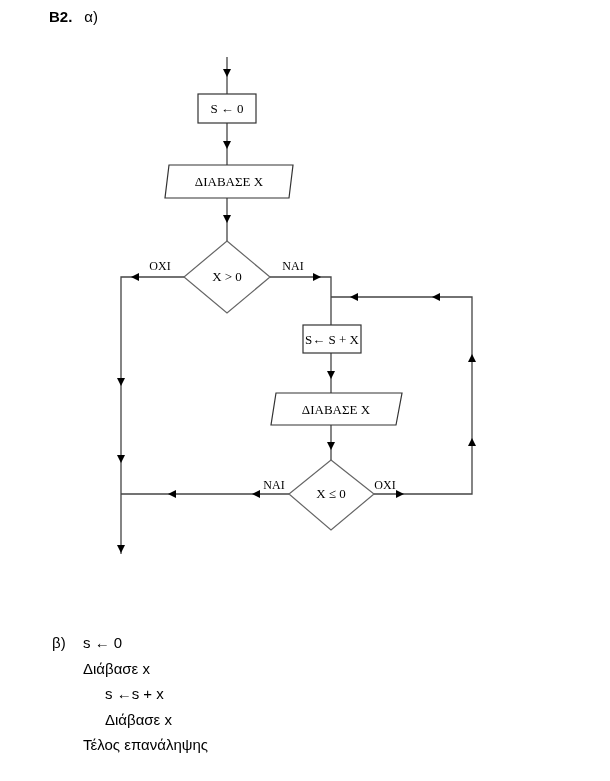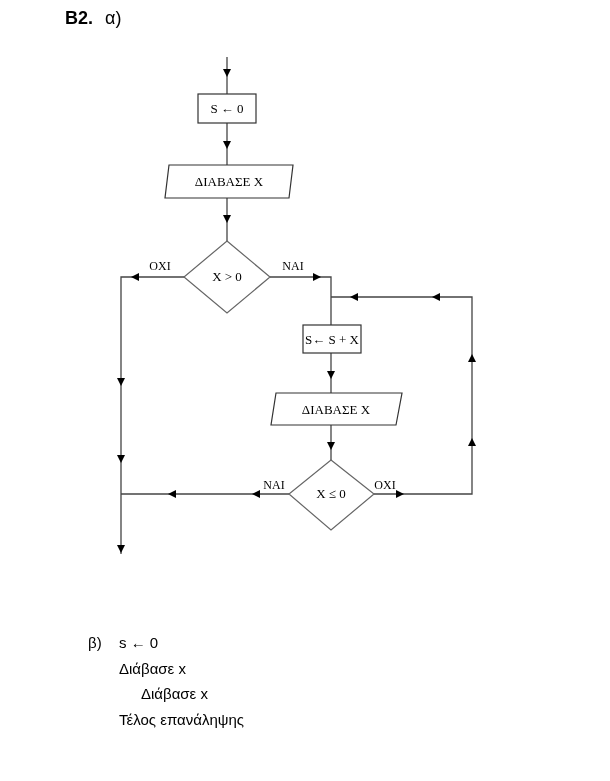--- a/index.html
+++ b/index.html
@@ -1,23 +1,23 @@
 <!DOCTYPE html>
 <html><head>
 <meta charset="utf-8">
 <style>
   html, body { margin:0; padding:0; background:#ffffff; }
   body { width:610px; height:781px; position:relative; overflow:hidden; font-family:"Liberation Sans", sans-serif; color:#000; }
-  .hdr { position:absolute; left:49px; top:8px; font-size:18px;margin-left:16px; }
+  .hdr { position:absolute; left:49px; top:8px; font-size:15px; }
   .hdr b { font-weight:bold; margin-right:12px; }
   svg { position:absolute; left:0; top:0; }
   .fc-text { font-family:"Liberation Serif", serif; font-size:13px; fill:#000; }
   .lbl { font-family:"Liberation Serif", serif; font-size:12px; fill:#000; }
   .code { position:absolute; left:52px; top:630px; font-size:15px; line-height:25.5px; }
-  .code .row { white-space:pre;margin-left:36px; }
+  .code .row { white-space:pre; }
   .ind1 { padding-left:31px; }
   .ind2 { padding-left:53px; }
   .beta { display:inline-block; width:31px; }
 </style>
 </head>
 <body>
 
 <div class="hdr">
   <b>B2.</b><span>α)</span>
 </div>
@@ -86,15 +86,16 @@
   <text class="fc-text" x="332" y="344" text-anchor="middle">S← S + X</text>
   <text class="fc-text" x="336" y="414" text-anchor="middle">ΔΙΑΒΑΣΕ Χ</text>
   <text class="fc-text" x="331" y="498" text-anchor="middle">Χ ≤ 0</text>
   <text class="lbl" x="274" y="489" text-anchor="middle">ΝΑΙ</text>
   <text class="lbl" x="385" y="489" text-anchor="middle">ΟΧΙ</text>
 </svg>
 
 <div class="code">
   <div class="row"><span class="beta">β)</span><span>s ← 0</span></div>
   <div class="row ind1">Διάβασε x</div>
+  <div class="row ind2">s ←s + x</div>
   <div class="row ind2">Διάβασε x</div>
   <div class="row ind1">Τέλος επανάληψης</div>
 </div>
 
 </body></html>

